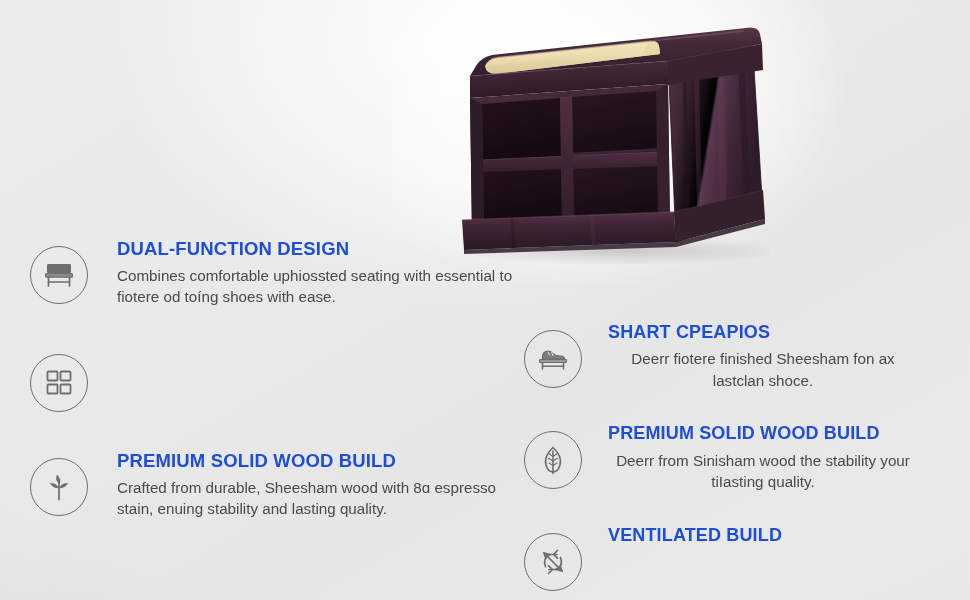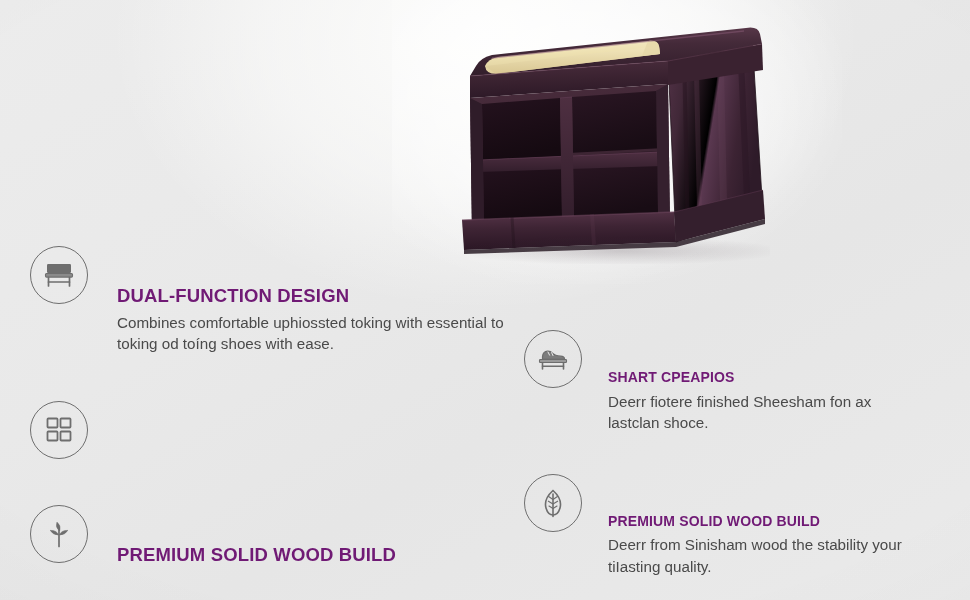--- a/index.html
+++ b/index.html
@@ -86,34 +86,33 @@
   }
   .icon-badge svg { display: block; }
 
   .feature-text { padding-left: 29px; padding-top: 2px; }
   #col-right .feature-text { padding-left: 26px; }
 
   .feature-title {
     font-size: 18.5px;
     font-weight: bold;
     letter-spacing: 0.15px;
-    color: #701a75;
+    color: #1d4ed8;
     line-height: 1.18;
     margin-bottom: 5px;
     white-space: nowrap;
-    margin-top: 47px;
   }
   .feature-body {
     font-size: 15.2px;
     line-height: 1.42;
     color: #4a4a4a;
     max-width: 415px;
   }
-  #col-right .feature-body { max-width: 310px; }
-  #col-right .feature-title { font-size: 14px; }
+  #col-right .feature-body { max-width: 310px; text-align: center; }
+  #col-right .feature-title { font-size: 18px; }
 
   
   #col-right { filter: blur(0.18px); }
 </style>
 </head>
 <body>
 
 <div id="bg-base"></div>
 <div id="bg-vignette"></div>
 
@@ -239,21 +238,21 @@
       <svg width="34" height="30" viewBox="0 0 34 30" fill="none" stroke="#6e6e6e" stroke-width="1.7" stroke-linecap="round">
         <rect x="5" y="4" width="24" height="9" rx="1.2" fill="#6e6e6e" stroke="none"></rect>
         <rect x="3.5" y="13.5" width="27" height="3.6" rx="1" fill="#8a8a8a" stroke="#6e6e6e" stroke-width="1.1"></rect>
         <line x1="6.5" y1="17.5" x2="6.5" y2="26"></line>
         <line x1="27.5" y1="17.5" x2="27.5" y2="26"></line>
         <line x1="6.5" y1="22" x2="27.5" y2="22"></line>
       </svg>
     </div>
     <div class="feature-text">
       <div class="feature-title">DUAL-FUNCTION DESIGN</div>
-      <div class="feature-body">Combines comfortable uphiossted toking with essential to toking od toíng shoes with ease.</div>
+      <div class="feature-body">Combines comfortable uphiossted seating with essential to fiotere od toíng shoes with ease.</div>
     </div>
   </div>
 
   <div class="feature-item">
     <div class="icon-badge">
       <svg width="28" height="28" viewBox="0 0 28 28" fill="none" stroke="#6e6e6e" stroke-width="1.8">
         <rect x="2.5" y="2.5" width="10" height="9" rx="0.8"></rect>
         <rect x="15.5" y="2.5" width="10" height="9" rx="0.8"></rect>
         <rect x="2.5" y="15.5" width="10" height="9" rx="0.8"></rect>
         <rect x="15.5" y="15.5" width="10" height="9" rx="0.8"></rect>
@@ -265,20 +264,21 @@
     <div class="icon-badge">
       <svg width="28" height="32" viewBox="0 0 28 32" fill="#6e6e6e" stroke="#6e6e6e">
         <path d="M14 12.5 Q10.2 9.2 12 4.2 Q16.2 7.4 14.8 12.5 Z" stroke-width="0.6"></path>
         <path d="M13.2 17 Q7.8 16.6 5.2 12.4 Q11.2 12.1 13.6 16.8 Z" stroke-width="0.6"></path>
         <path d="M14.8 17 Q20.2 16.6 22.8 12.4 Q16.8 12.1 14.4 16.8 Z" stroke-width="0.6"></path>
         <line x1="14" y1="11" x2="14" y2="28.5" stroke-width="1.7" stroke-linecap="round" fill="none"></line>
       </svg>
     </div>
     <div class="feature-text">
       <div class="feature-title">PREMIUM SOLID WOOD BUILD</div>
+      <div class="feature-body">Crafted from durable, Sheesham wood with 8ɑ espresso stain, enuing stability and lasting quality.</div>
     </div>
   </div>
 
 </div>
 
 <div id="col-right" class="feature-col">
 
   <div class="feature-item">
     <div class="icon-badge">
       <svg width="34" height="28" viewBox="0 0 34 28" fill="none" stroke="#6e6e6e" stroke-width="1.6" stroke-linecap="round">

